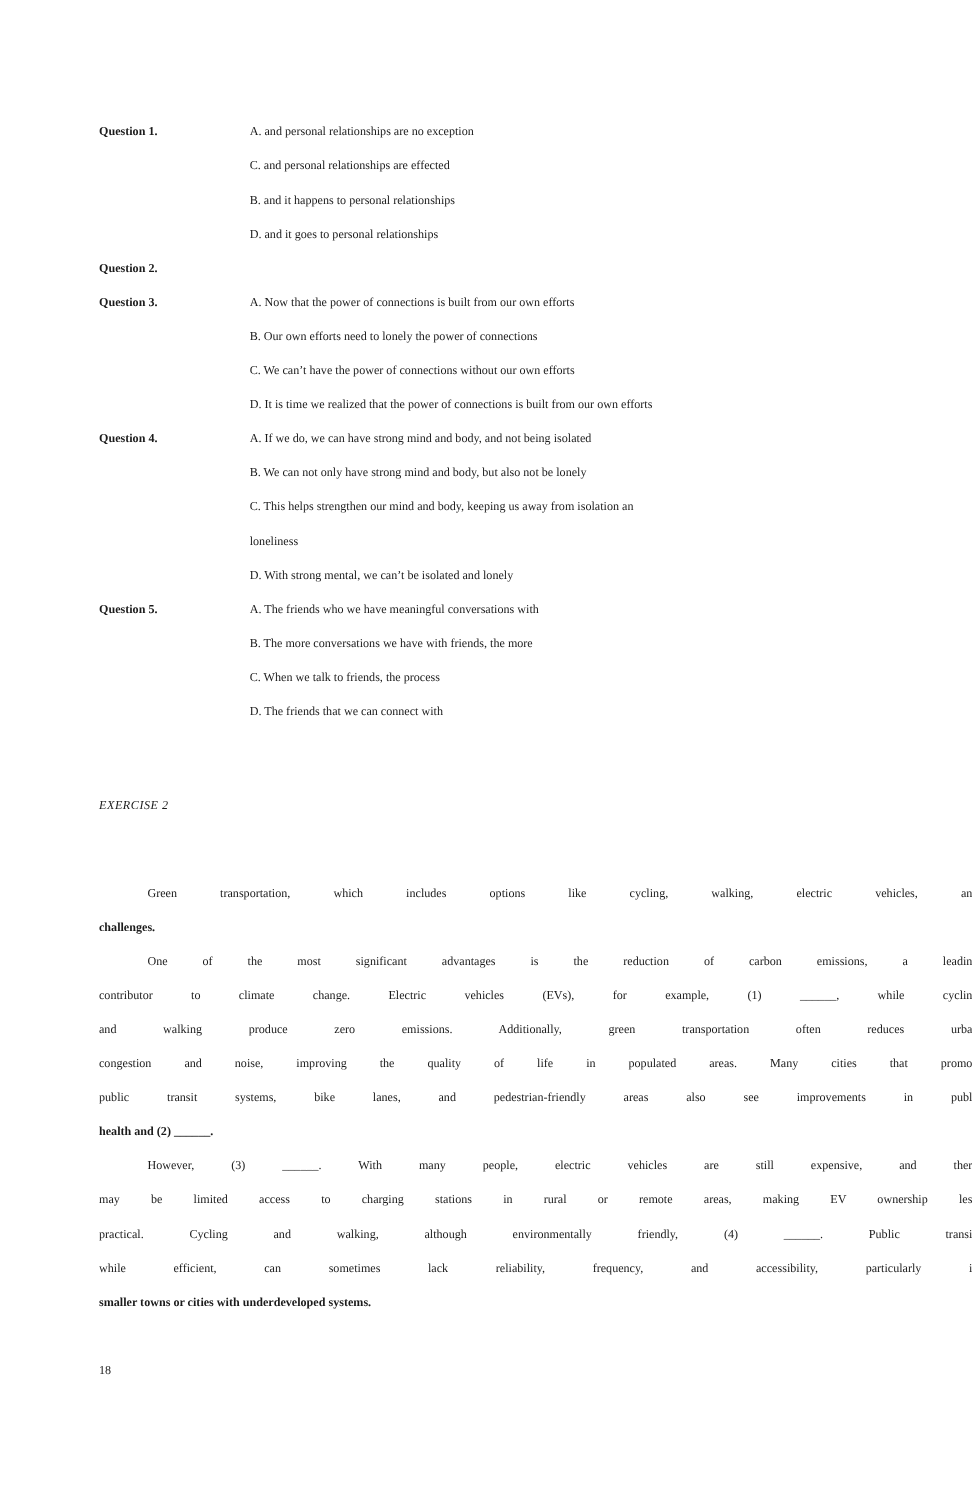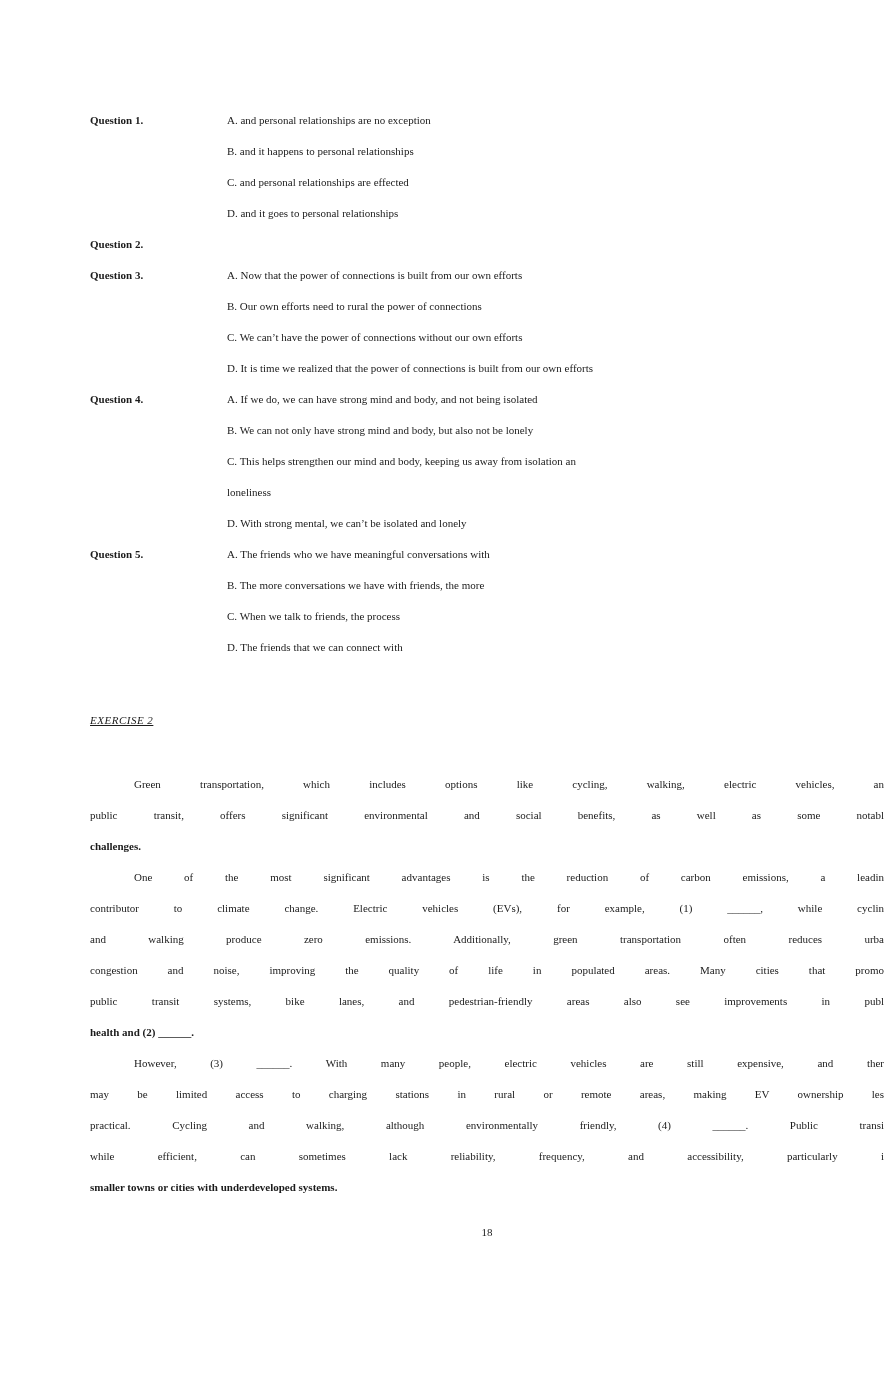--- a/index.html
+++ b/index.html
@@ -38,28 +38,27 @@
     min-width: 0;
   }
   .q-line {
     display: block;
     white-space: nowrap;
     overflow: hidden;
     margin-left: 12px;
   }
   
   .ex-heading {
-    margin-top: 42px;
+    margin-top: 54px;
     font-style: italic;
     letter-spacing: 0.5px;
-    text-decoration: underline;
   }
   
   .passage {
-    margin-top: 33px;
+    margin-top: 49px;
     width: 794px;
   }
   .pline {
     display: block;
     white-space: nowrap;
     overflow: hidden;
   }
   .just {
     white-space: normal;
     text-align: justify;
@@ -67,52 +66,51 @@
   }
   .indent {
     text-indent: 44px;
   }
   .leftline {
     text-align: left;
     text-align-last: left;
     font-weight: bold;
   }
   .page-number {
-    margin-top: 14px;
+    margin-top: 31px;
     width: 794px;
-    text-align: center;
   }
 </style>
 </head>
 <body>
 
 <div class="page">
   <div class="content">
 
     <section>
 
       <div class="question">
         <div class="q-label">Question 1.</div>
         <div class="q-options">
           <span class="q-line">A. and personal relationships are no exception</span>
+          <span class="q-line">C. and personal relationships are effected</span>
           <span class="q-line">B. and it happens to personal relationships</span>
-          <span class="q-line">C. and personal relationships are effected</span>
           <span class="q-line">D. and it goes to personal relationships</span>
         </div>
       </div>
 
       <div class="question">
         <div class="q-label">Question 2.</div>
       </div>
 
       <div class="question">
         <div class="q-label">Question 3.</div>
         <div class="q-options">
           <span class="q-line">A. Now that the power of connections is built from our own efforts</span>
-          <span class="q-line">B. Our own efforts need to rural the power of connections</span>
+          <span class="q-line">B. Our own efforts need to lonely the power of connections</span>
           <span class="q-line">C. We can’t have the power of connections without our own efforts</span>
           <span class="q-line">D. It is time we realized that the power of connections is built from our own efforts</span>
         </div>
       </div>
 
       <div class="question">
         <div class="q-label">Question 4.</div>
         <div class="q-options">
           <span class="q-line">A. If we do, we can have strong mind and body, and not being isolated</span>
           <span class="q-line">B. We can not only have strong mind and body, but also not be lonely</span>
@@ -133,21 +131,20 @@
       </div>
 
     </section>
 
     <div class="ex-heading">EXERCISE 2</div>
 
     <section class="passage">
 
       <p class="para" style="margin:0;">
         <span class="pline just indent">Green transportation, which includes options like cycling, walking, electric vehicles, an</span>
-        <span class="pline just">public transit, offers significant environmental and social benefits, as well as some notabl</span>
         <span class="pline leftline">challenges.</span>
       </p>
 
       <p class="para" style="margin:0;">
         <span class="pline just indent">One of the most significant advantages is the reduction of carbon emissions, a leadin</span>
         <span class="pline just">contributor to climate change. Electric vehicles (EVs), for example, (1) ______, while cyclin</span>
         <span class="pline just">and walking produce zero emissions. Additionally, green transportation often reduces urba</span>
         <span class="pline just">congestion and noise, improving the quality of life in populated areas. Many cities that promo</span>
         <span class="pline just">public transit systems, bike lanes, and pedestrian-friendly areas also see improvements in publ</span>
         <span class="pline leftline">health and (2) ______.</span>

